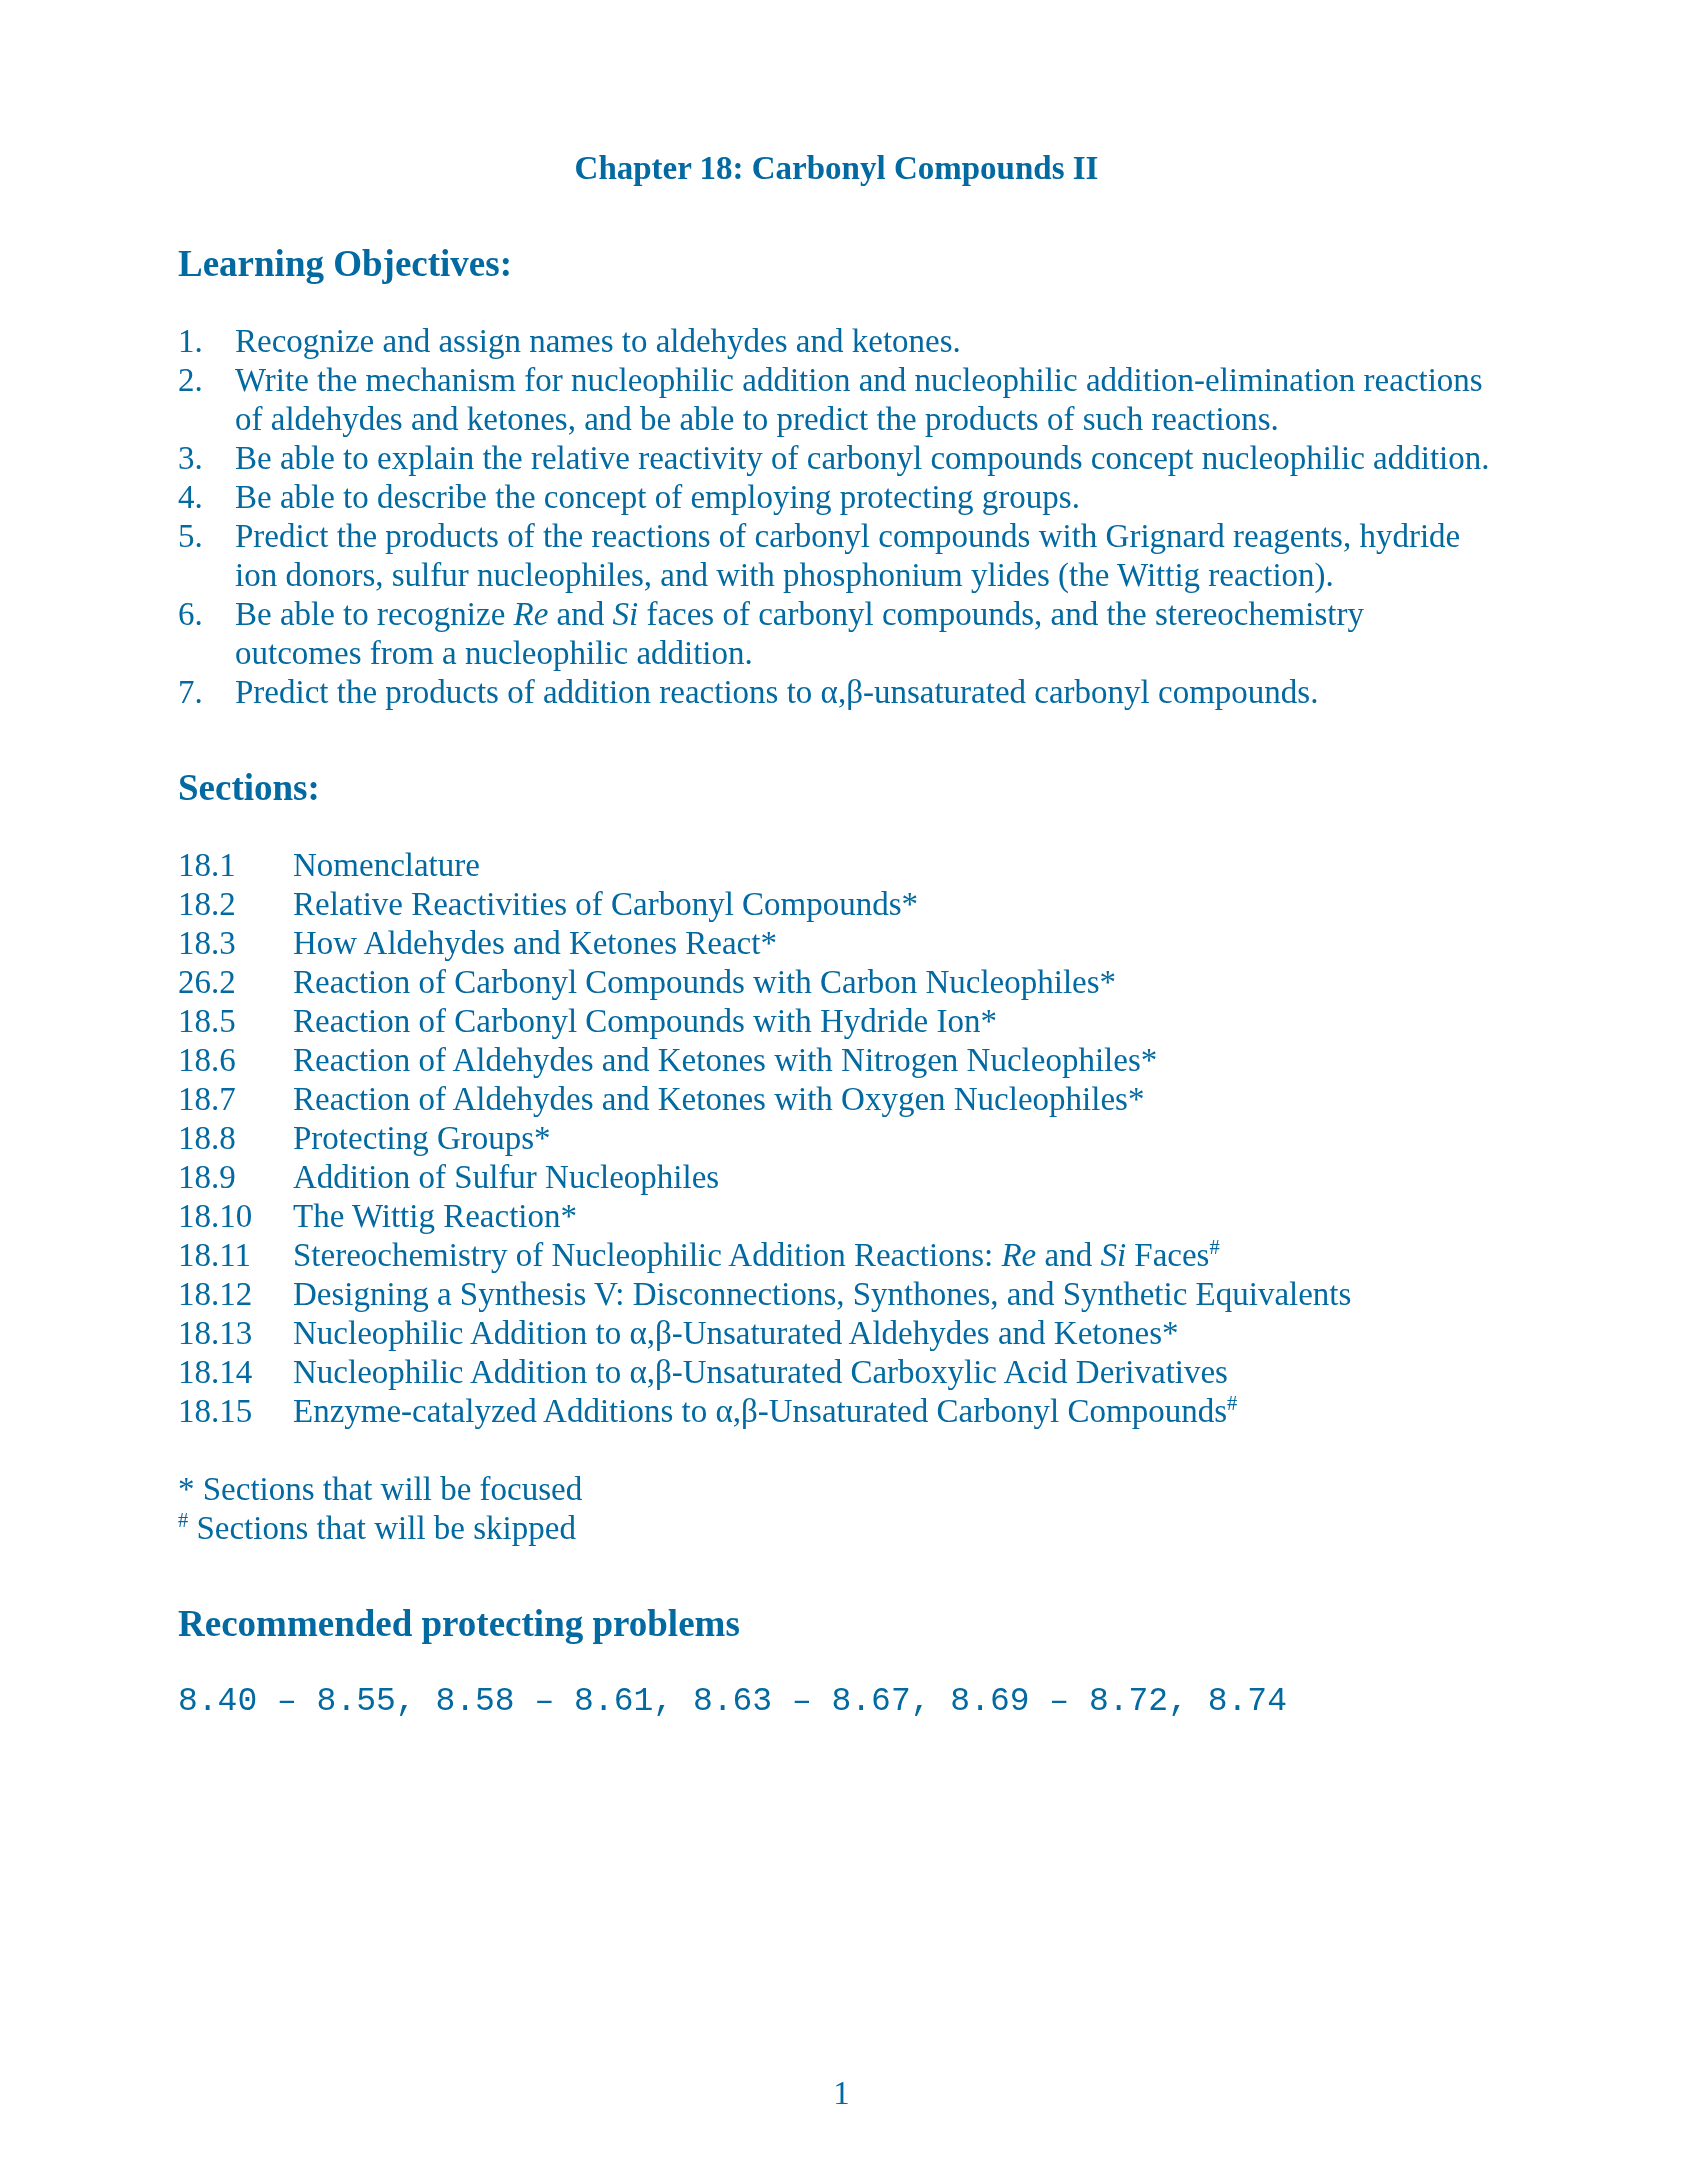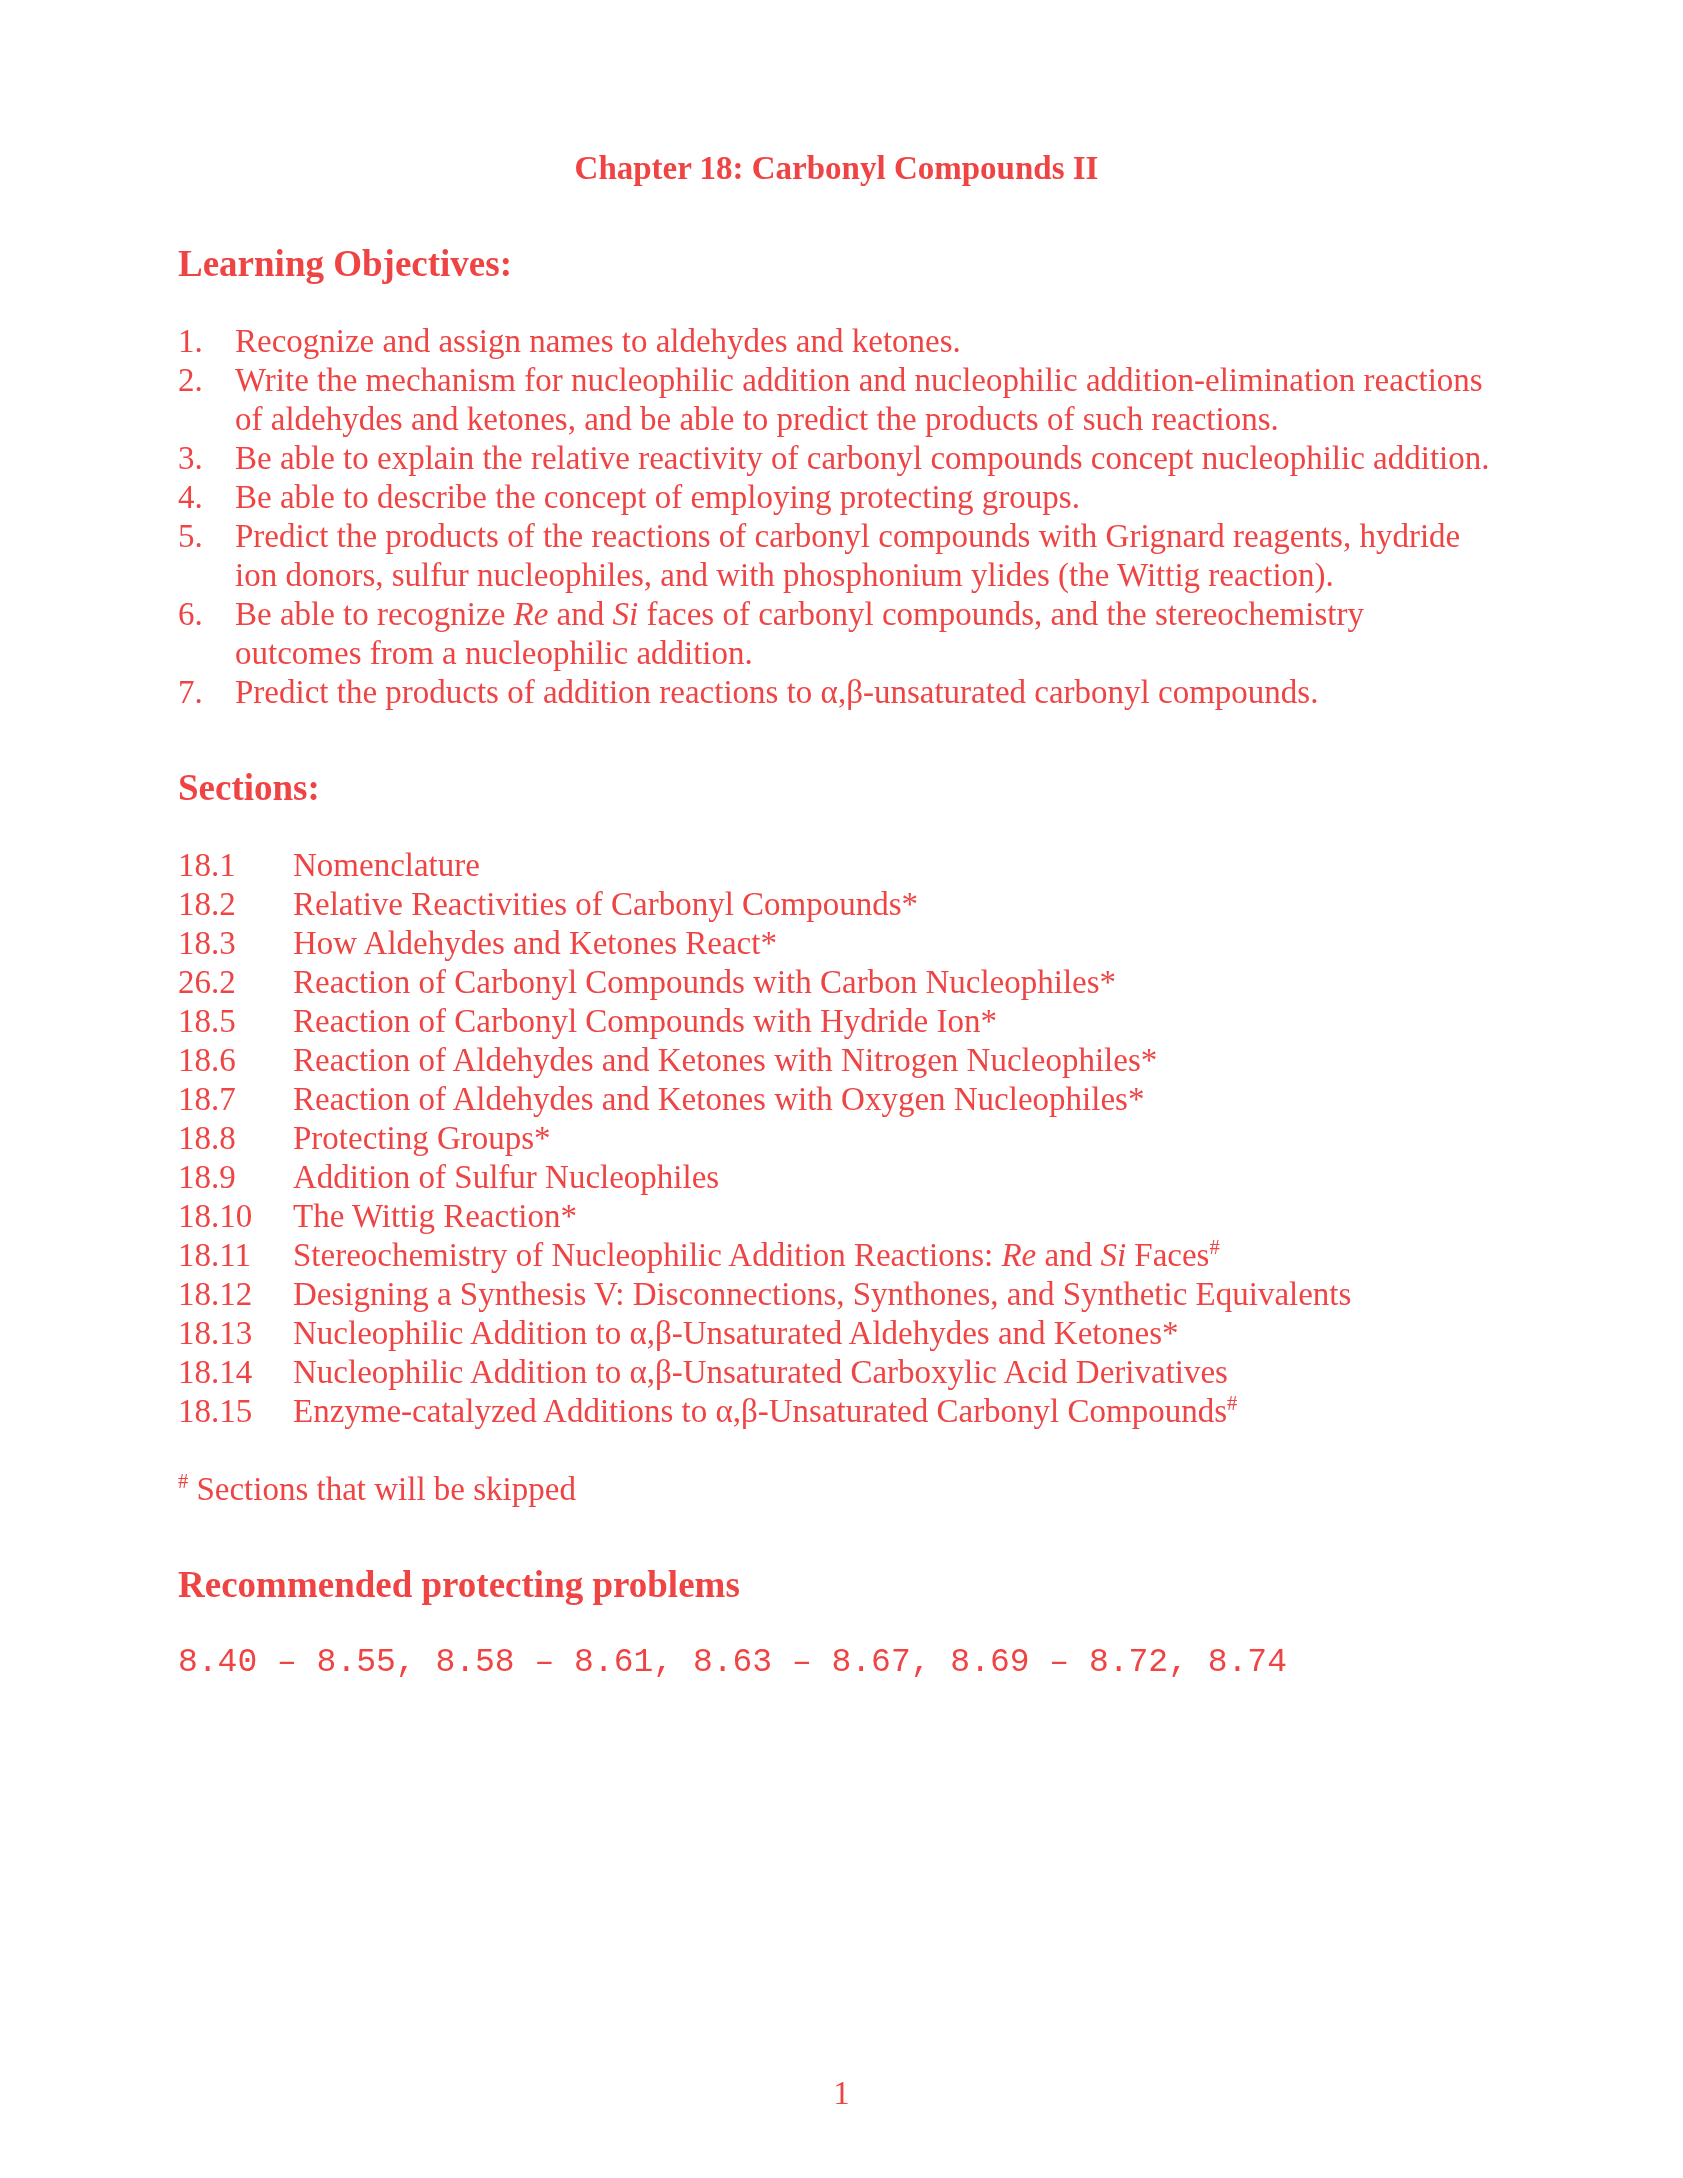--- a/index.html
+++ b/index.html
@@ -6,21 +6,21 @@
     margin: 0;
     padding: 0;
     background: #e8e8e8;
   }
   .page {
     position: relative;
     width: 1683px;
     height: 2178px;
     margin: 0 auto;
     background: #ffffff;
-    color: #ef4444;
+    color: #0369a1;
     font-family: "Liberation Serif", serif;
     font-size: 33px;
     line-height: 39px;
     overflow: hidden;
   }
   .content {
     padding: 149px 188px 0 178px;
   }
   .doc-title {
     text-align: center;
@@ -208,20 +208,21 @@
         </div>
 
         <div class="sec-row">
           <span class="sec-num">18.15</span>
           <span class="sec-title">Enzyme-catalyzed Additions to α,β-Unsaturated Carbonyl Compounds<sup>#</sup></span>
         </div>
       </div>
 
     <div class="footnotes">
 
+        <div class="footnote">* Sections that will be focused</div>
 
         <div class="footnote"><sup>#</sup> Sections that will be skipped</div>
       </div>
 
     <h2 class="section-heading">Recommended protecting problems</h2>
 
     <p class="recommended-problems">8.40 – 8.55, 8.58 – 8.61, 8.63 – 8.67, 8.69 – 8.72, 8.74</p>
 
   </div>
 

